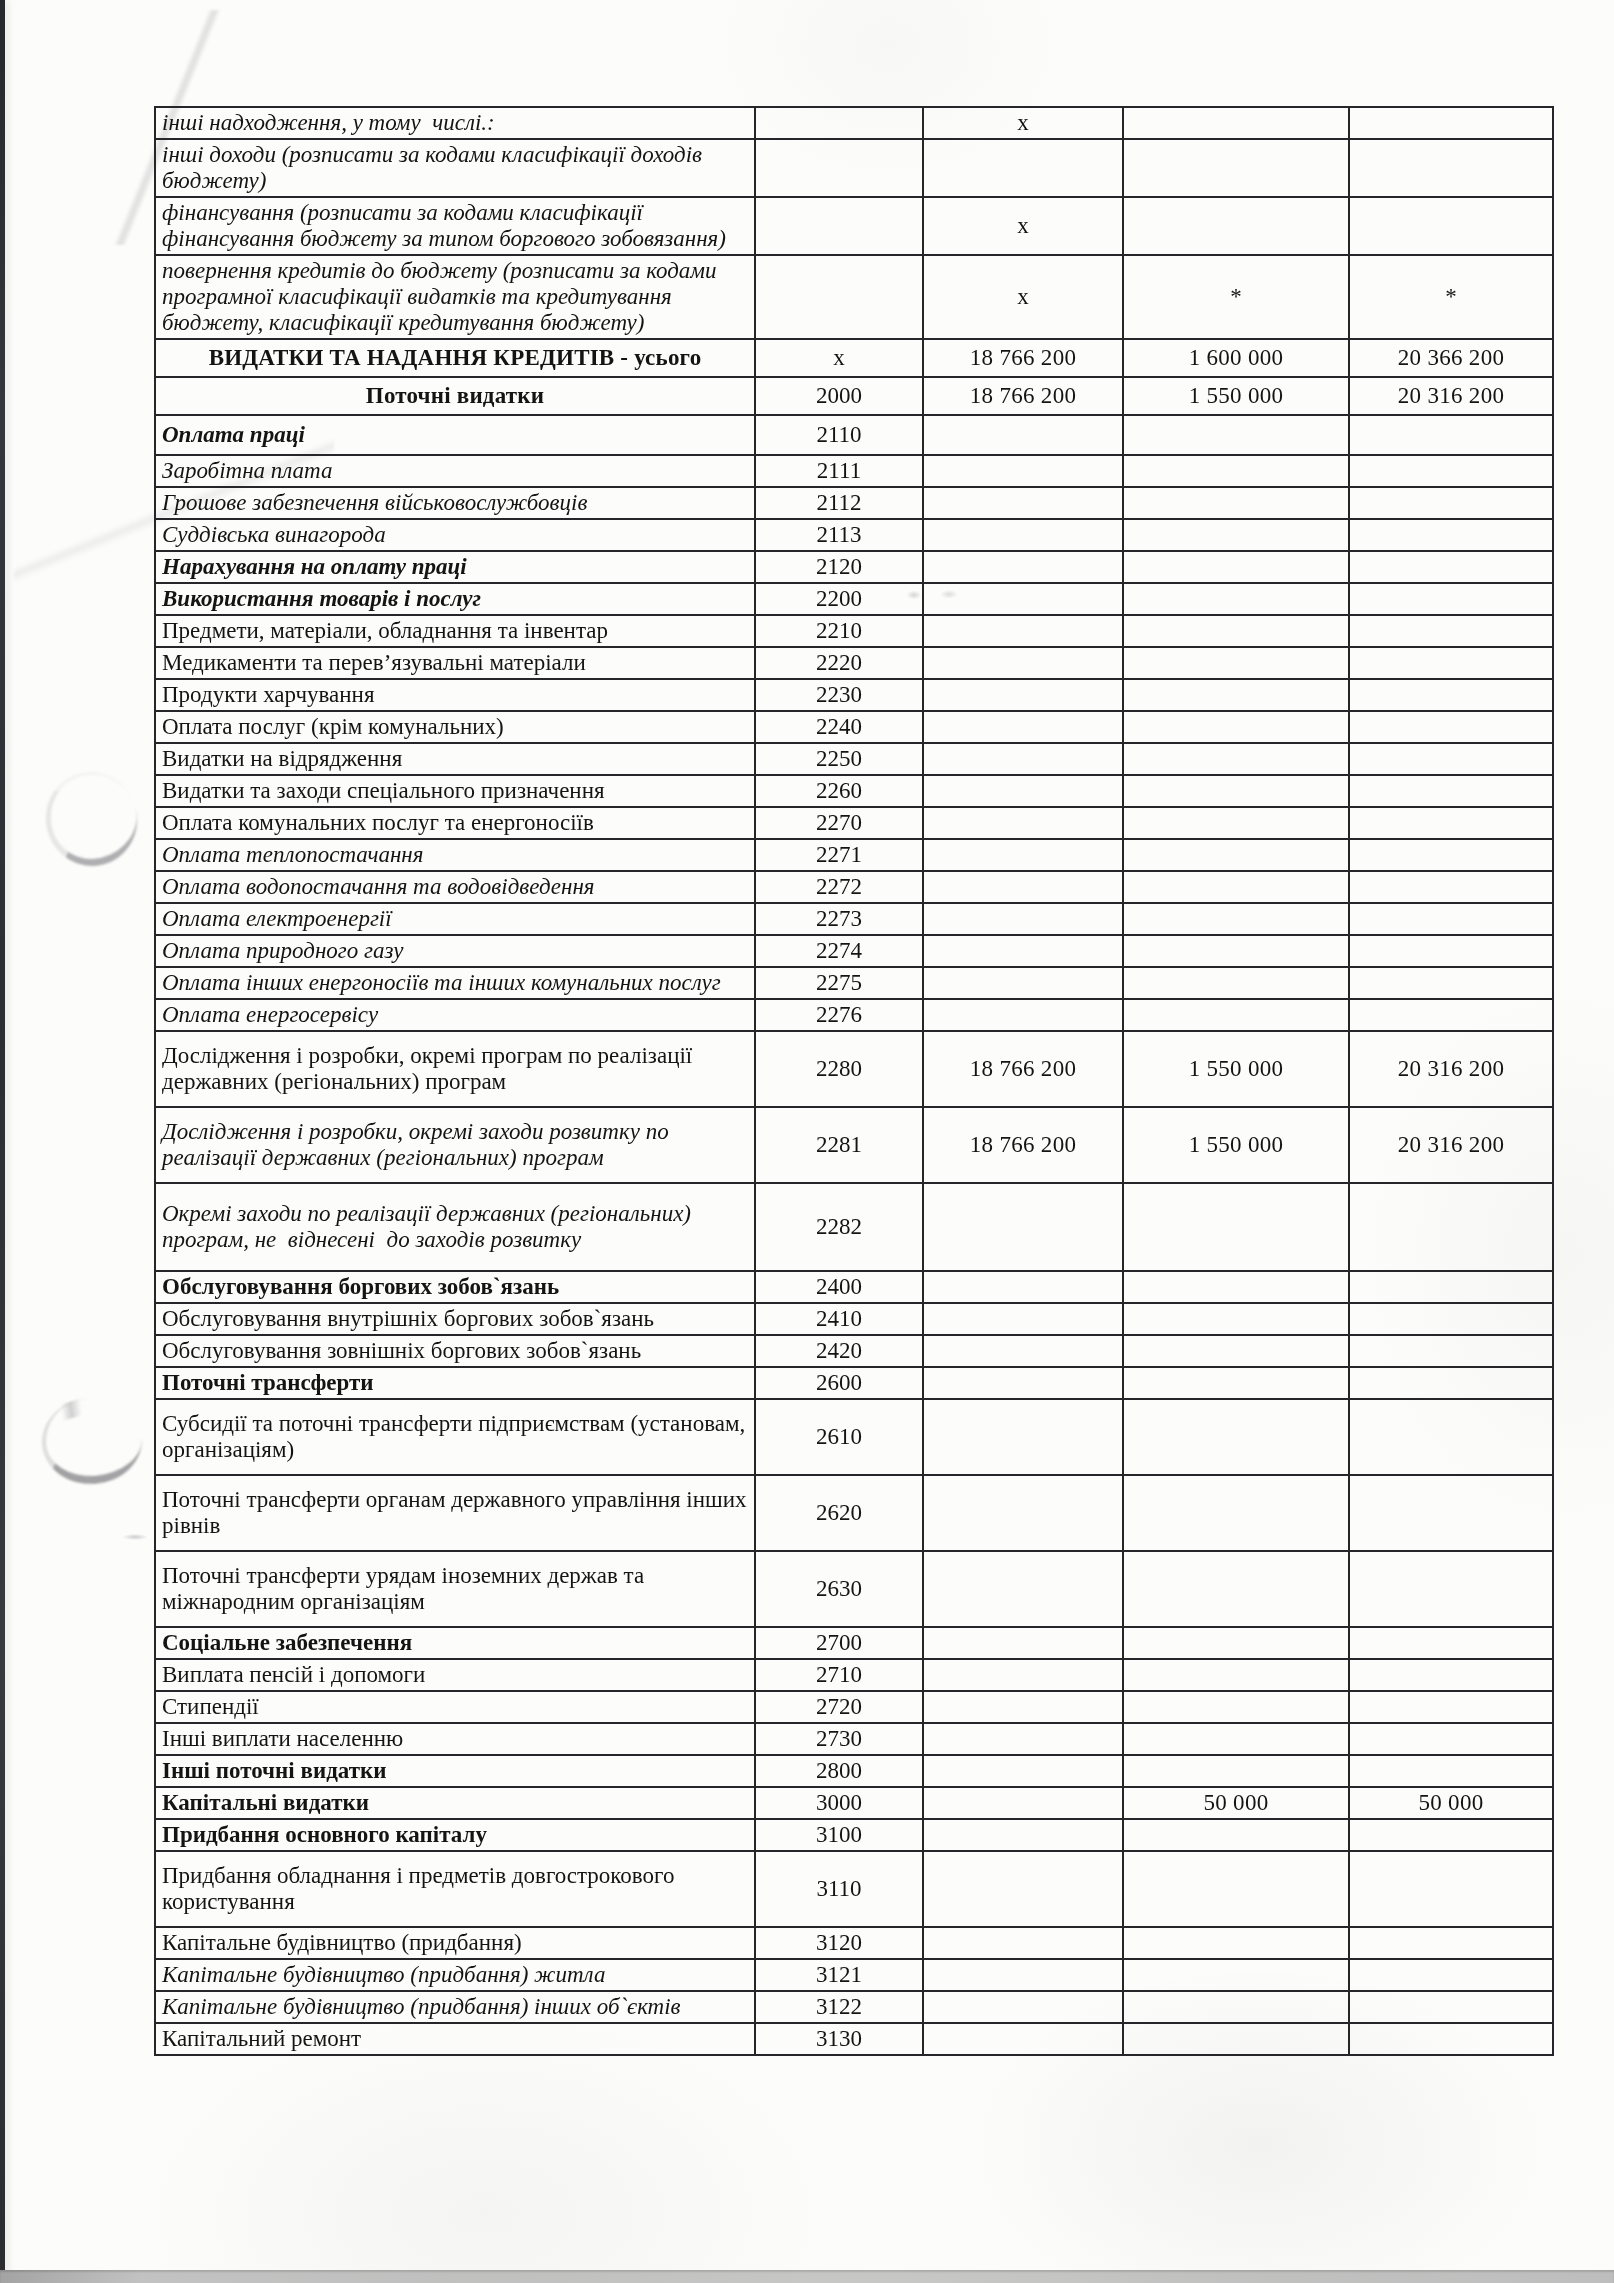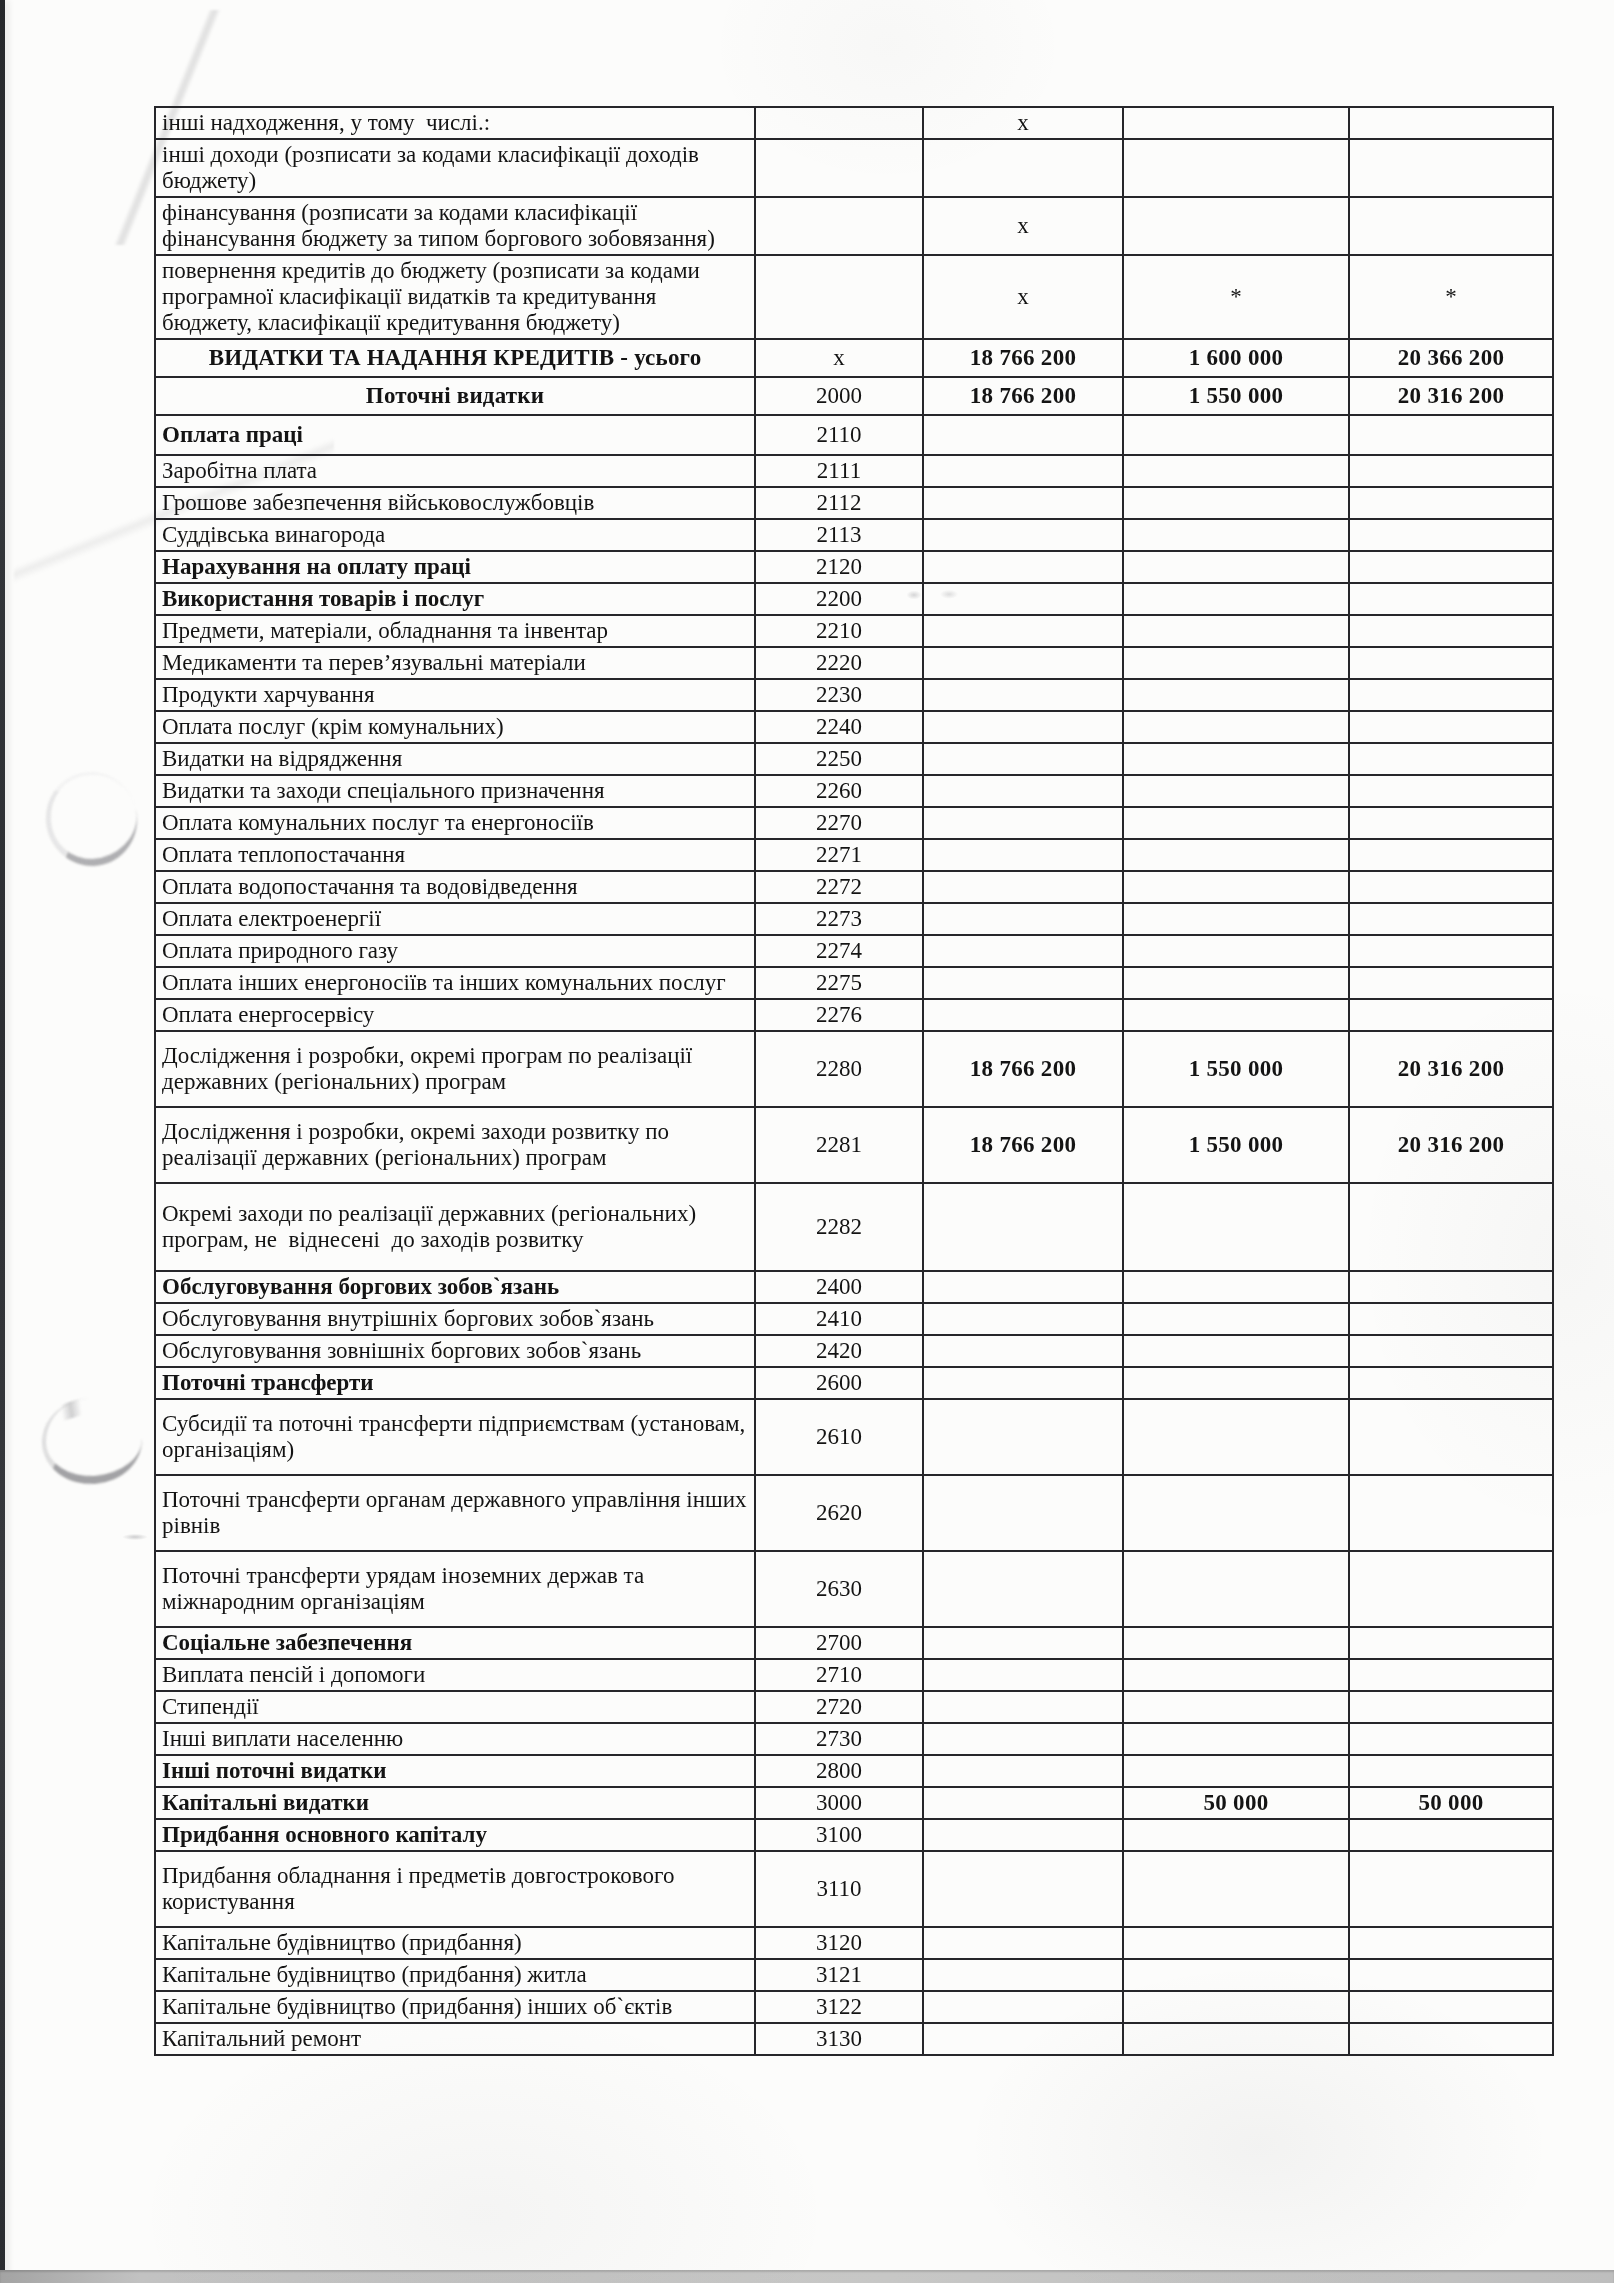--- a/index.html
+++ b/index.html
@@ -79,22 +79,22 @@
   }
   table.budget td{
     border:2px solid #26262a;
     padding:2px 6px;
     font-size:23px;line-height:26px;
     vertical-align:middle;
     background:transparent;
   }
   td.c-name{text-align:left;white-space:pre-wrap;padding-left:5px;}
   td.c-code,td.c-g,td.c-s,td.c-t{text-align:center;font-size:25px;}
-  td.strong{font-weight:bold;font-size:24px;letter-spacing:.3px;}
-  td.i{}
+  td.strong{font-weight:normal;font-size:24px;letter-spacing:.3px;}
+  td.i{font-style:italic;}
   td.b{font-weight:bold;}
   td.ctr{text-align:center;font-size:25px;letter-spacing:.2px;}
   td.wide{word-spacing:11px;}
   tr.pad1 td{padding-top:11px;padding-bottom:11px;}
   tr.pad2 td{padding-top:17px;padding-bottom:17px;}
   tr.pad0 td{padding-top:6px;padding-bottom:6px;margin-left:40px;}
   tr.hdr td{padding-top:5px;padding-bottom:5px;}
 </style>
 </head>
 <body>

